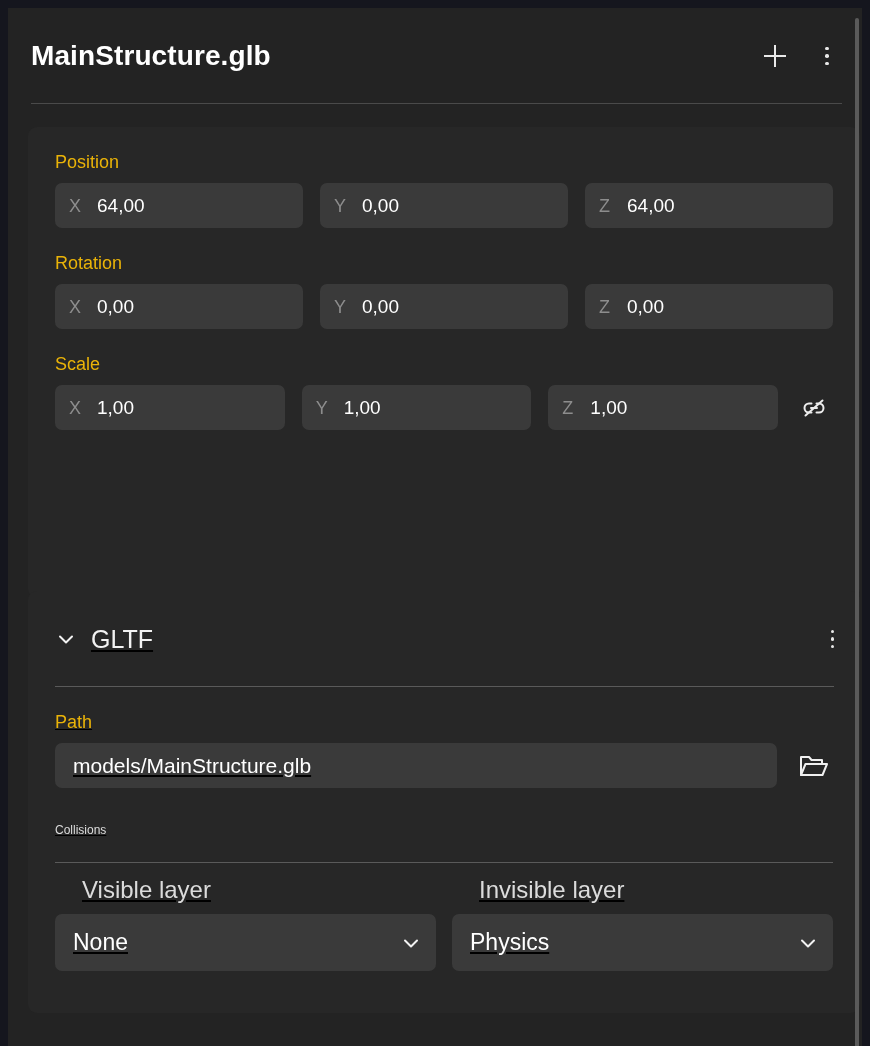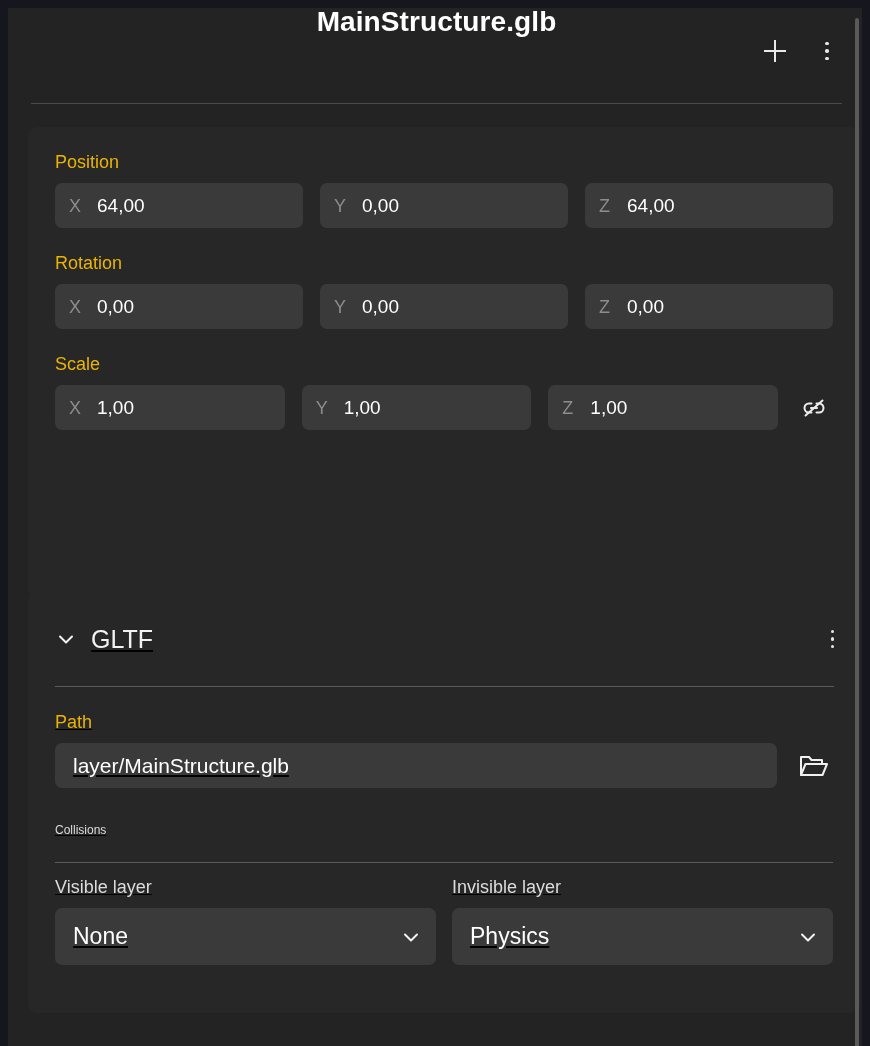--- a/index.html
+++ b/index.html
@@ -23,21 +23,20 @@
     overflow: hidden;
   }
 
   
   .panel-header {
     position: relative;
     height: 96px;
     padding: 0 20px 0 23px;
     display: flex;
     align-items: center;
-    flex-direction: column;
   }
   .panel-title {
     font-size: 28px;
     font-weight: bold;
     color: #ffffff;
     letter-spacing: 0.1px;
     line-height: 1;
   }
   .header-actions {
     margin-left: auto;
@@ -225,24 +224,25 @@
     background: #5a5a5a;
     margin-top: 26px;
   }
   .layer-row {
     display: flex;
     gap: 16px;
     margin-top: 15px;
   }
   .layer-col { flex: 1 1 0; }
   .layer-label {
-    font-size: 18px;
+    font-size: 24px;
     color: #dcdcdc;
     line-height: 1;
     margin-bottom: 12px;
+    margin-left: 27px;
   }
   .select {
     height: 57px;
     background: #3a3a3a;
     border-radius: 7px;
     display: flex;
     align-items: center;
     padding: 0 14px 0 18px;
     cursor: pointer;
   }
@@ -379,21 +379,21 @@
           <i></i>
         </span>
       <div class="card-rule"></div>
     </div>
 
     <div class="card-body">
 
       <div class="field-label">Path</div>
       <div class="path-row">
         <div class="path-input">
-          <span class="path-val">layer/MainStructure.glb</span>
+          <span class="path-val">models/MainStructure.glb</span>
         </div>
         <div class="folder-btn">
           <svg width="30" height="26" viewBox="0 0 30 26" fill="none">
             <path d="M3 22 V4 h8 l2.5 3 H24 v4" stroke="#f0f0f0" stroke-width="2" stroke-linecap="round" stroke-linejoin="round"></path>
             <path d="M3 22 L7.5 11 H29 L24.5 22 Z" stroke="#f0f0f0" stroke-width="2" stroke-linecap="round" stroke-linejoin="round"></path>
           </svg>
         </div>
       </div>
 
       <div class="sub-label">Collisions</div>

